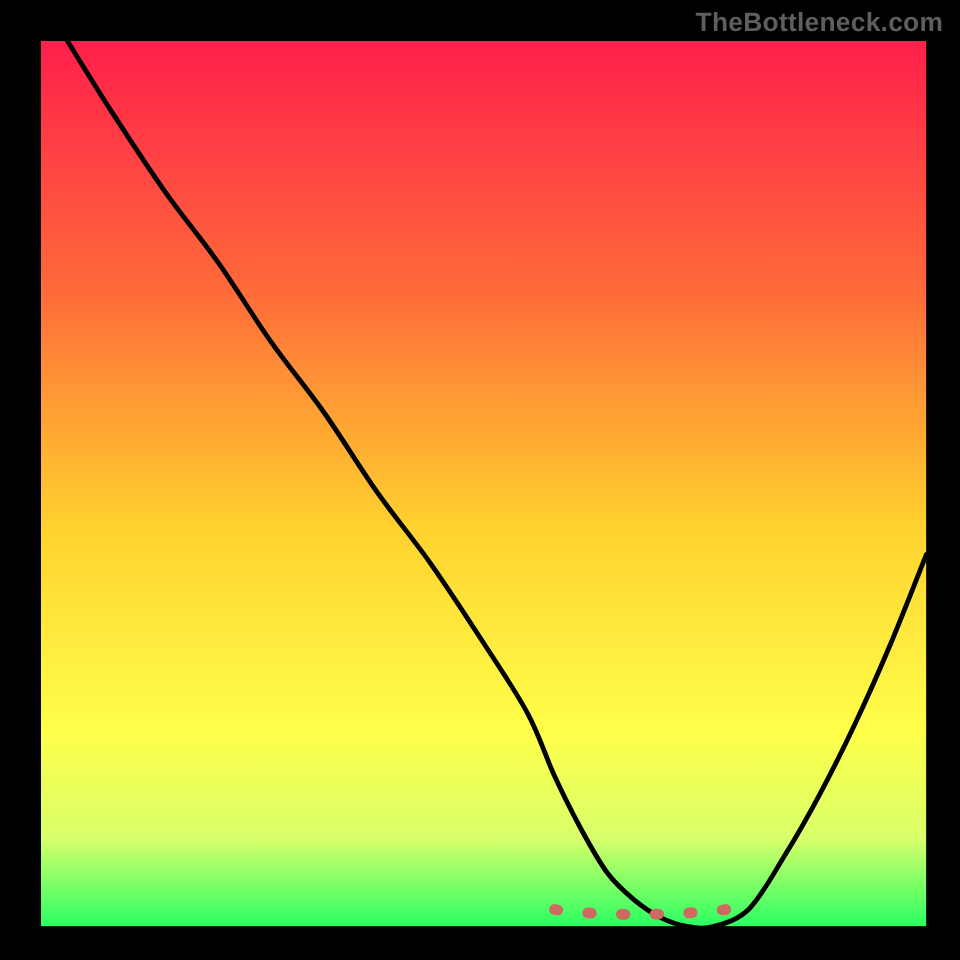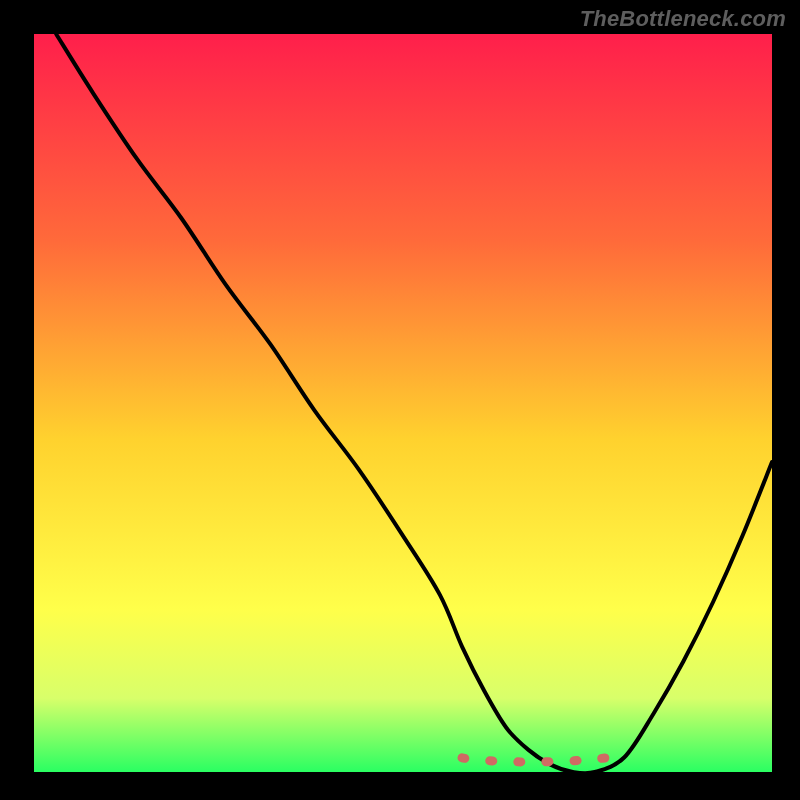--- a/index.html
+++ b/index.html
@@ -9,21 +9,20 @@
     height: 800px;
     background: #000;
     overflow: hidden;
     font-family: Arial, Helvetica, sans-serif;
   }
   .stage {
     position: relative;
     width: 800px;
     height: 800px;
     background: #000;
-    font-style: italic;
   }
   .watermark {
     position: absolute;
     top: 6px;
     right: 14px;
     color: #5e5e5e;
     font-size: 22px;
     font-weight: 600;
     letter-spacing: 0.2px;
     user-select: none;

